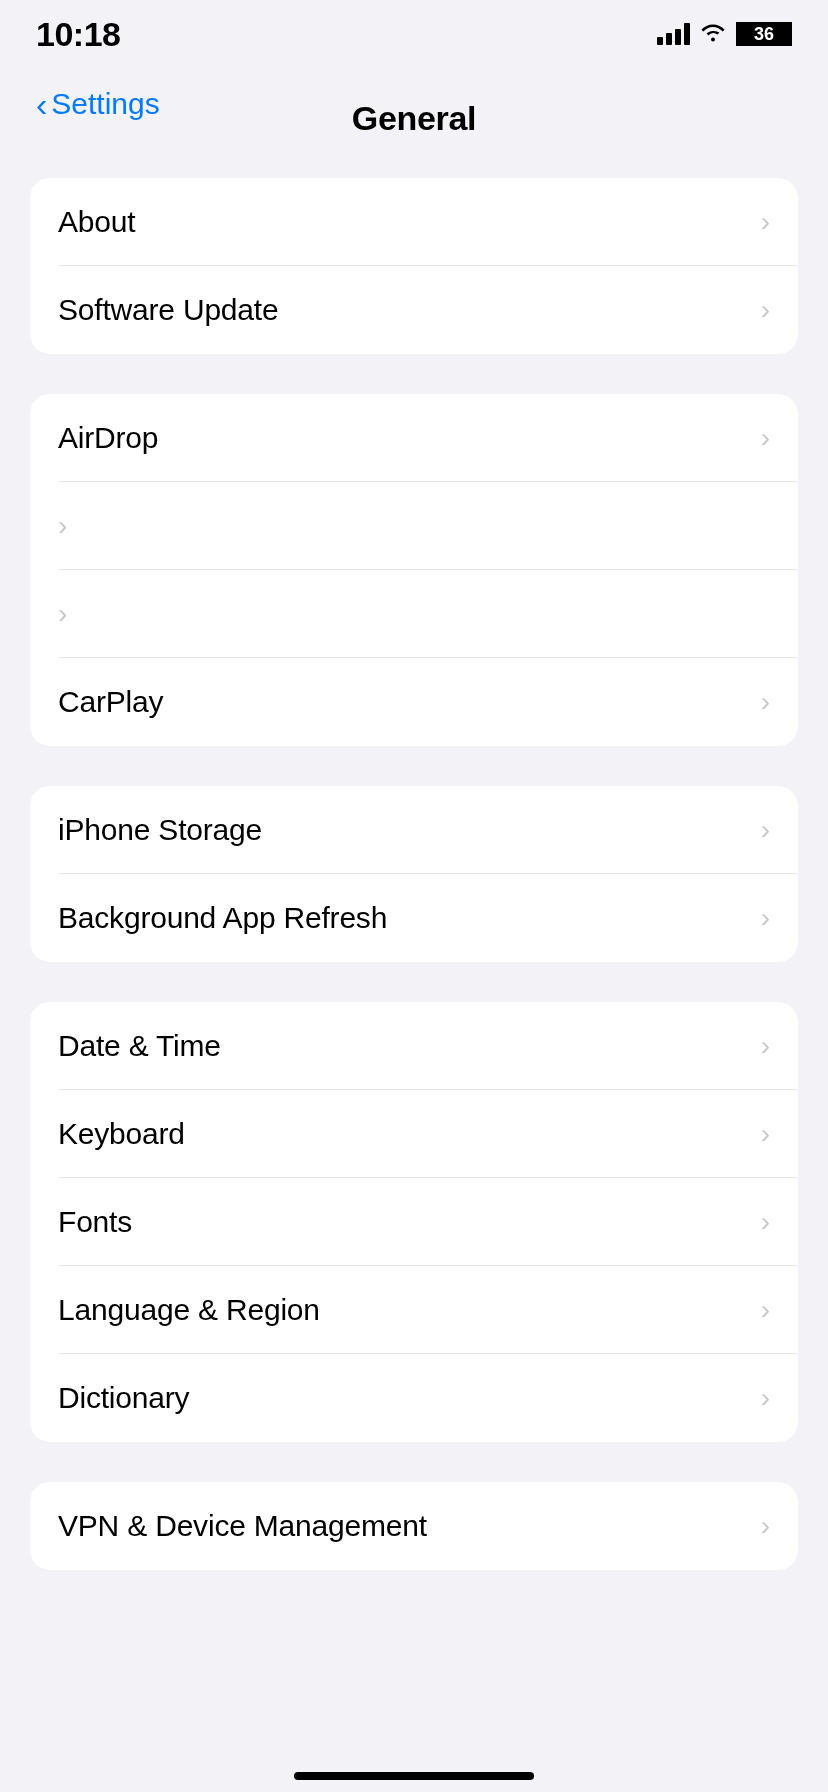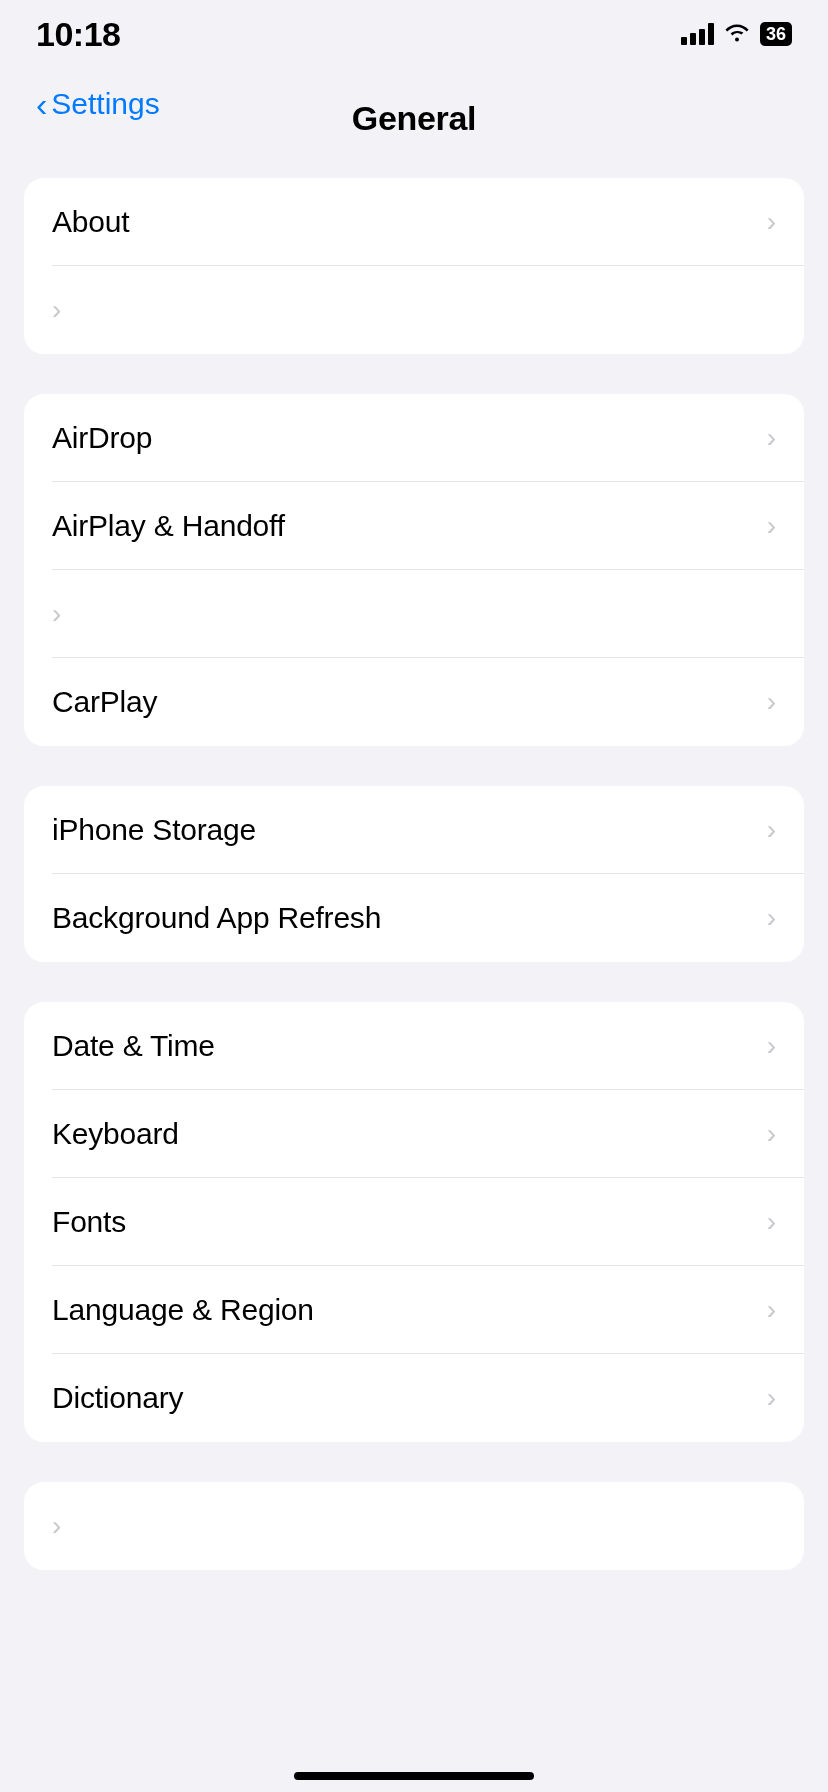--- a/index.html
+++ b/index.html
@@ -51,22 +51,22 @@
     .wifi-icon {
       font-size: 22px;
     }
 
     .battery-box {
       display: flex;
       background: #000;
       color: #fff;
       font-size: 18px;
       font-weight: 600;
-      padding: 2px 6px;
-      border-radius: 5px;
+      padding: 2px 18px;
+      border-radius: 0;
       height: 24px;
     }
 
     
     .nav-bar {
       display: flex;
       align-items: center;
       justify-content: center;
       padding: 10px 36px 20px;
       position: relative;
@@ -97,21 +97,21 @@
 
     .nav-title {
       font-size: 34px;
       font-weight: 700;
       letter-spacing: -0.3px;
       margin-top: 29px;
     }
 
     
     .content {
-      padding: 20px 24px;
+      padding: 20px 30px;
       text-align: center;
     }
 
     .section {
       background: #fff;
       border-radius: 20px;
       margin-bottom: 40px;
       overflow: hidden;
     }
 
@@ -193,31 +193,31 @@
 </div>
 
 <div class="content">
 
   <div class="section">
     <div class="list-item">
       <span class="list-item-label">About</span>
       <span class="list-item-chevron">›</span>
     </div>
     <div class="list-item">
+      <span class="list-item-label">Software Update</span>
       <span class="list-item-chevron">›</span>
     </div>
   </div>
 
   <div class="section">
     <div class="list-item">
       <span class="list-item-label">AirDrop</span>
       <span class="list-item-chevron">›</span>
     </div>
     <div class="list-item">
-      <span class="list-item-label">AirPlay &amp; Handoff</span>
       <span class="list-item-chevron">›</span>
     </div>
     <div class="list-item">
       <span class="list-item-chevron">›</span>
     </div>
     <div class="list-item">
       <span class="list-item-label">CarPlay</span>
       <span class="list-item-chevron">›</span>
     </div>
   </div>
@@ -251,19 +251,20 @@
       <span class="list-item-chevron">›</span>
     </div>
     <div class="list-item">
       <span class="list-item-label">Dictionary</span>
       <span class="list-item-chevron">›</span>
     </div>
   </div>
 
   <div class="section">
     <div class="list-item">
+      <span class="list-item-label">VPN &amp; Device Management</span>
       <span class="list-item-chevron">›</span>
     </div>
   </div>
 
 </div>
 
 <div class="home-indicator"></div>
 
 </body></html>

